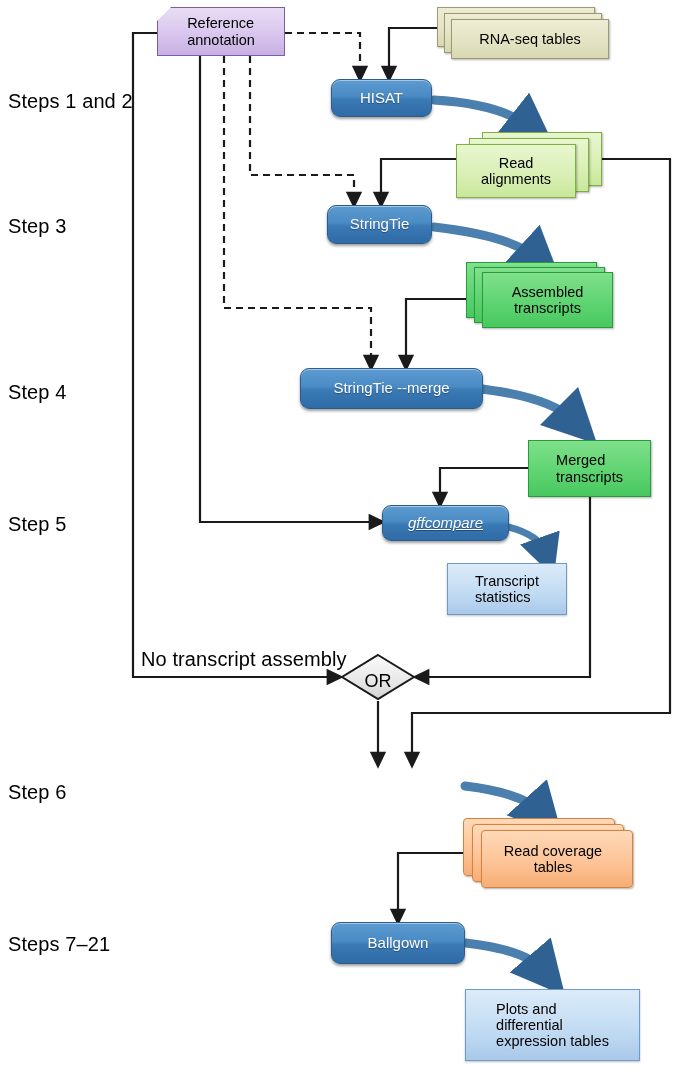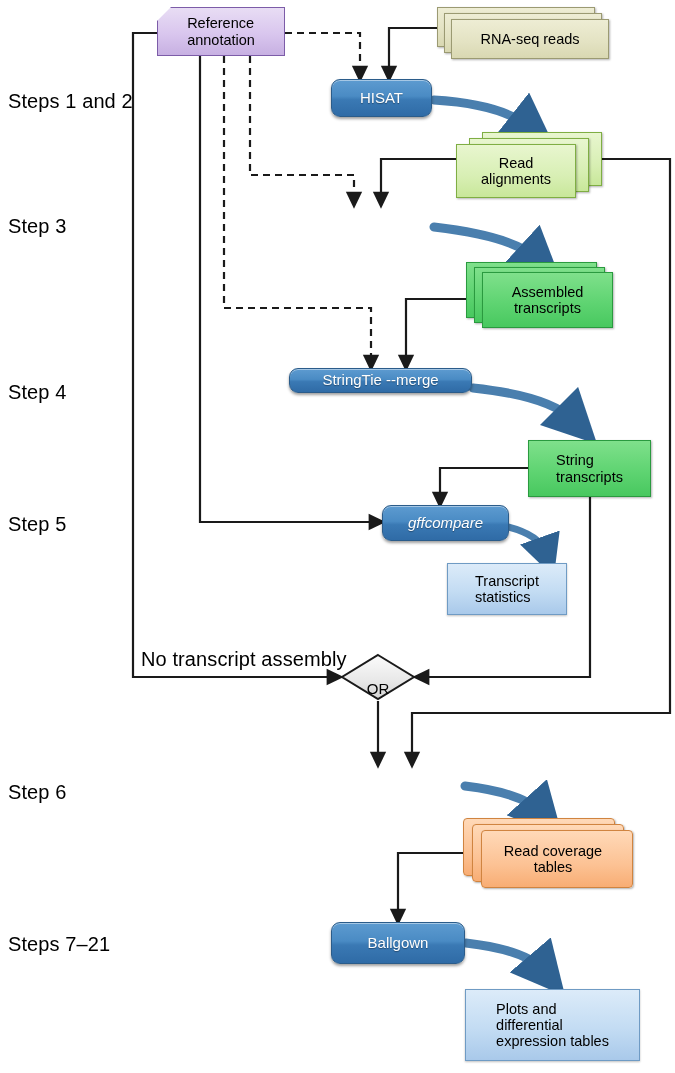--- a/index.html
+++ b/index.html
@@ -20,21 +20,21 @@
   }
 
   
   .proc{
     border-radius:9px;color:#fff;font-size:15px;
     border:1px solid #2b5c8a;
     background:linear-gradient(to bottom,#5d9bd0 0%,#4a8bc4 45%,#3a79b4 55%,#2f6ba6 100%);
     box-shadow:0 2px 3px rgba(0,0,0,.38), inset 0 1px 0 rgba(255,255,255,.45);
     text-shadow:0 1px 1px rgba(0,0,0,.35);
   }
-  .proc.italic{font-style:italic;}
+  .proc.italic{font-style:italic;text-decoration:underline;}
 
   
   .lblue{
     border-radius:0;color:#000;font-size:14.5px;
     border:1px solid #6f9bc4;
     background:linear-gradient(to bottom,#dcebf9 0%,#c3dcf3 55%,#a9c9ea 100%);
     box-shadow:0 1px 2px rgba(0,0,0,.25);
   }
 
   
@@ -74,23 +74,23 @@
   
   .greenbox{
     background:linear-gradient(to bottom,#7fe08b 0%,#5fd472 55%,#48c85f 100%);
     border:1px solid #2a9a3f;color:#000;font-size:14.5px;
     box-shadow:1px 1px 2px rgba(0,0,0,.3);
   }
 
   
   .diamond{position:absolute;}
   .diamond .dlabel{
-    position:absolute;left:0;top:11px;width:100%;height:100%;
+    position:absolute;left:0;top:4px;width:100%;height:100%;
     display:flex;align-items:center;justify-content:center;
-    font-size:15px;color:#000;text-align:right;
+    font-size:18px;color:#000;text-align:right;
   }
 
   svg.wires{position:absolute;left:0;top:0;width:675px;height:1073px;pointer-events:none;}
 </style>
 </head>
 <body>
 
 <div id="canvas">
 
   <svg class="wires" viewBox="0 0 675 1073">
@@ -152,45 +152,46 @@
   <div class="step-label" style="left:8px;top:781px">Step 6</div>
   <div class="step-label" style="left:8px;top:933px">Steps 7–21</div>
 
   <div class="node purple" style="left:157px;top:7px;width:128px;height:49px;white-space:pre-line">Reference
 annotation</div>
 
   <div class="stack khaki" style="left:437px;top:7px;width:182px;height:55px">
     <div class="sheet" style="left:0;top:0;width:158px;height:40px"></div>
     <div class="sheet" style="left:7px;top:6px;width:158px;height:40px"></div>
     <div class="sheet" style="left:14px;top:12px;width:158px;height:40px"></div>
-    <div class="caption" style="left:14px;top:12px;width:158px;height:40px;white-space:pre-line">RNA-seq reads</div>
+    <div class="caption" style="left:14px;top:12px;width:158px;height:40px;white-space:pre-line">RNA-seq tables</div>
   </div>
 
   <div class="node proc" style="left:331px;top:79px;width:101px;height:38px">HISAT</div>
 
   <div class="stack ltgreen" style="left:456px;top:132px;width:147px;height:68px">
     <div class="sheet" style="left:26px;top:0;width:120px;height:54px"></div>
     <div class="sheet" style="left:13px;top:6px;width:120px;height:54px"></div>
     <div class="sheet" style="left:0;top:12px;width:120px;height:54px"></div>
     <div class="caption" style="left:0;top:12px;width:120px;height:54px;white-space:pre-line">Read
 alignments</div>
   </div>
 
+  <div class="node proc" style="left:327px;top:205px;width:105px;height:39px">StringTie</div>
 
   <div class="stack green" style="left:466px;top:262px;width:160px;height:72px">
     <div class="sheet" style="left:0;top:0;width:131px;height:56px"></div>
     <div class="sheet" style="left:8px;top:5px;width:131px;height:56px"></div>
     <div class="sheet" style="left:16px;top:10px;width:131px;height:56px"></div>
     <div class="caption" style="left:16px;top:10px;width:131px;height:56px;white-space:pre-line">Assembled
 transcripts</div>
   </div>
 
-  <div class="node proc" style="left:289px;top:368px;width:183px;height:25px">StringTie --merge</div>
-
-  <div class="node greenbox" style="left:528px;top:440px;width:123px;height:57px;white-space:pre-line">String
+  <div class="node proc" style="left:300px;top:368px;width:183px;height:41px">StringTie --merge</div>
+
+  <div class="node greenbox" style="left:528px;top:440px;width:123px;height:57px;white-space:pre-line">Merged
 transcripts</div>
 
   <div class="node proc italic" style="left:382px;top:505px;width:127px;height:36px">gffcompare</div>
 
   <div class="node lblue" style="left:447px;top:563px;width:120px;height:52px;white-space:pre-line">Transcript
 statistics</div>
 
   <div class="step-label" style="left:141px;top:648px">No transcript assembly</div>
 
   <div class="diamond" style="left:340px;top:653px;width:76px;height:48px">

